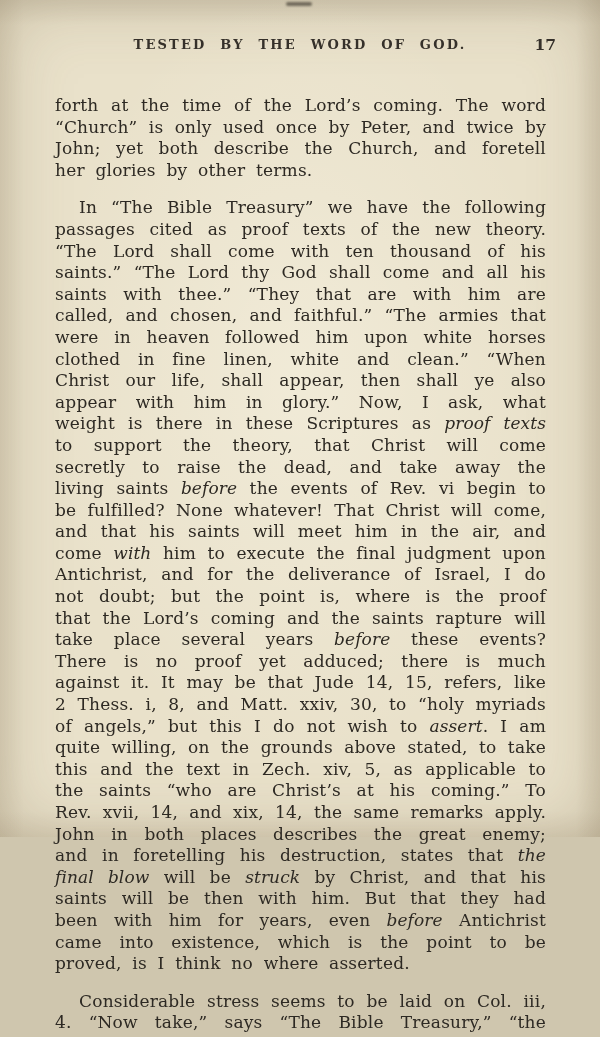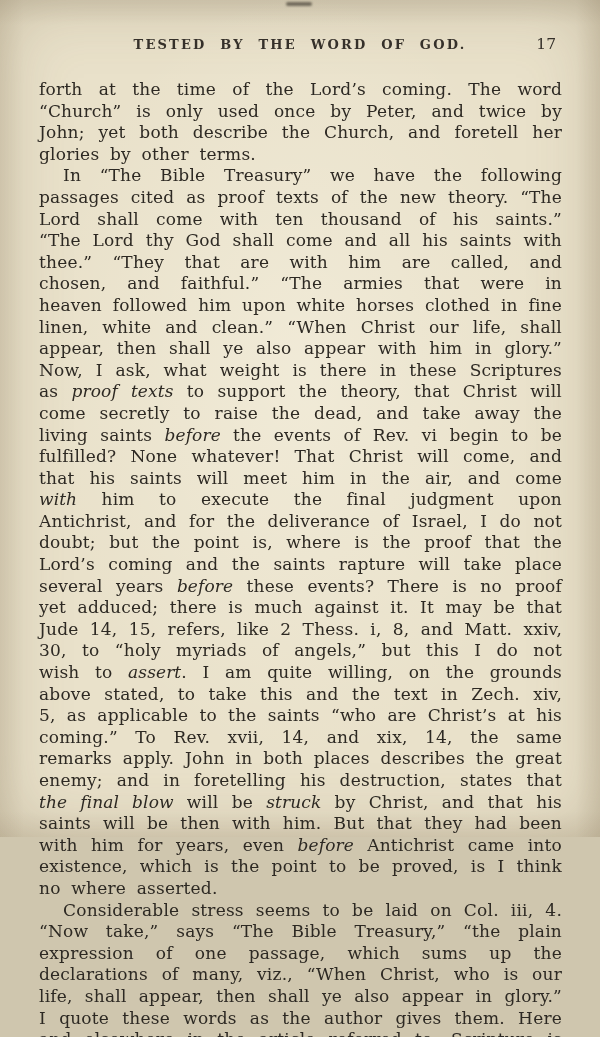--- a/index.html
+++ b/index.html
@@ -46,37 +46,37 @@
     font-weight: bold;
     letter-spacing: 2.2px;
     word-spacing: 7px;
     color: #35302a;
   }
   .page-number {
     position: absolute;
     top: -2px;
     right: 44px;
     font-size: 15.5px;
-    font-weight: normal;
+    font-weight: bold;
     color: #35302a;
     margin-left: 16px;
   }
   .page-body {
     position: absolute;
     top: 79px;
     left: 39px;
     width: 523px;
     font-size: 17px;
     line-height: 21.6px;
     text-align: justify;
     word-spacing: 0.30em;
     letter-spacing: 0.2px;
   }
   .page-body p {
-    margin: 0;
+    margin: 16px;
   }
   .page-body p.indent {
     text-indent: 24px;
   }
   .page-body em {
     letter-spacing: 0.1px;
   }
 </style>
 </head>
 <body>

